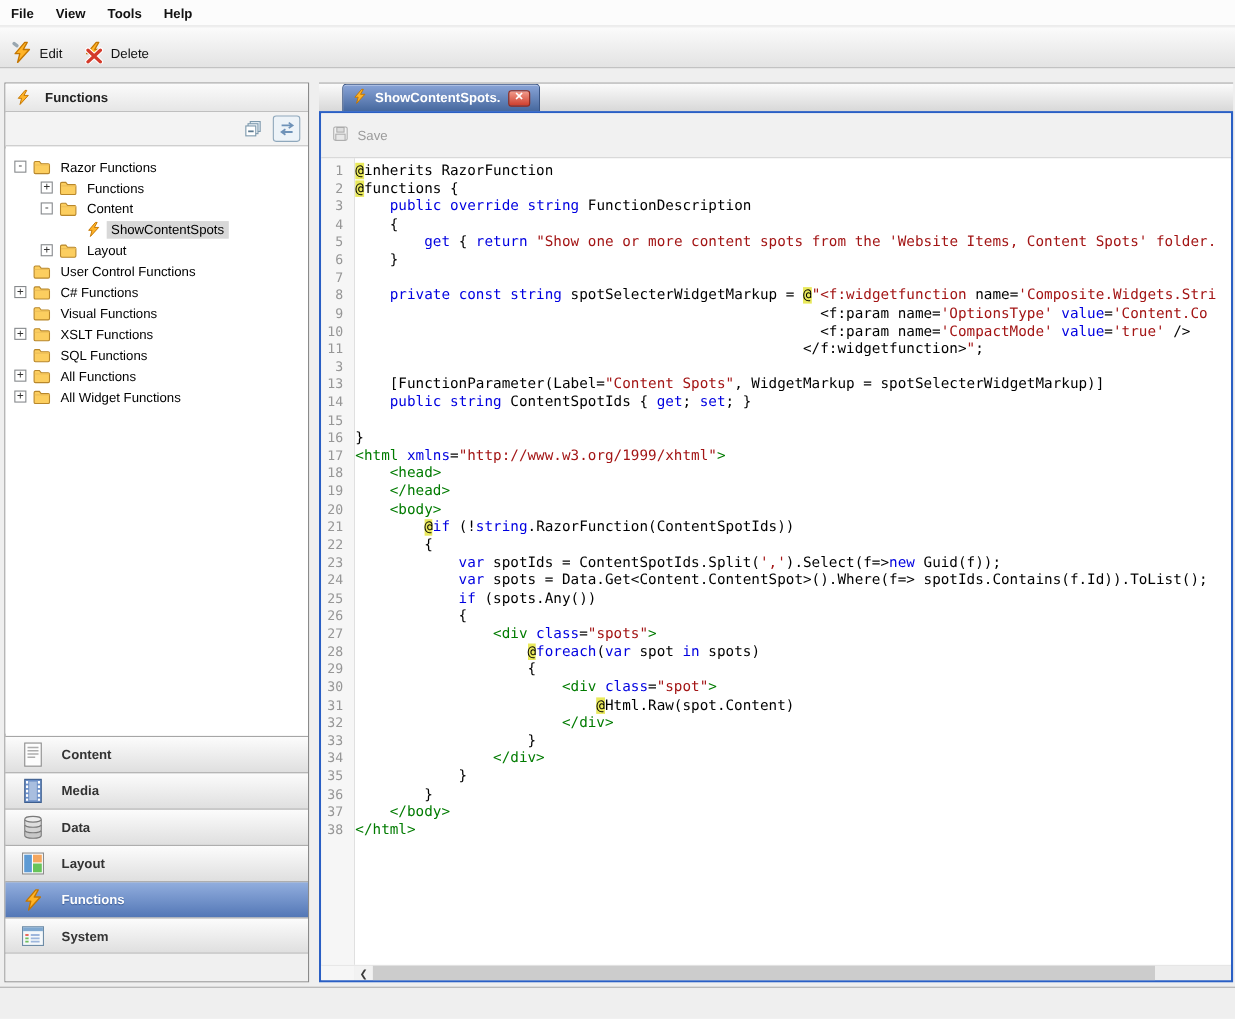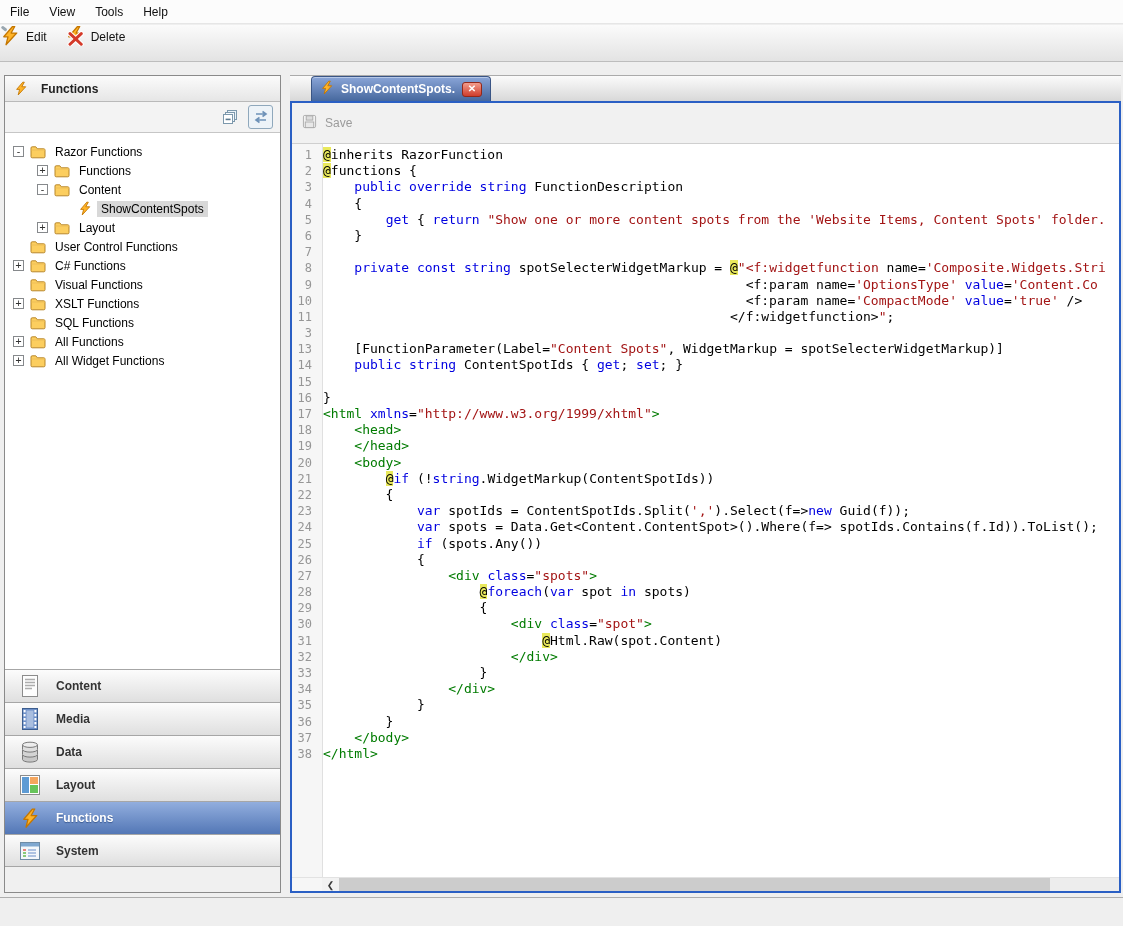--- a/index.html
+++ b/index.html
@@ -1,27 +1,27 @@
 <!DOCTYPE html>
 <html><head>
 <meta charset="utf-8">
 <style>
   * { margin:0; padding:0; box-sizing:border-box; }
   html,body { width:1123px; height:926px; }
   body { position:relative; background:#EFEFEF; font-family:"Liberation Sans",sans-serif; overflow:hidden; }
 
   
   .menubar { position:absolute; left:0; top:0; width:100%; height:24px; background:#FCFCFC;
-             border-bottom:1px solid #E6E6E6; display:flex; align-items:center; }
+             border-bottom:1px solid #E6E6E6; display:flex; align-items:center;font-weight:bold; }
   .menu-item { padding:3px 10px; font-size:12px; color:#111; cursor:default; }
 
   
   .toolbar { position:absolute; left:0; top:25px; width:100%; height:37px;
              background:linear-gradient(#FBFBFB,#E3E3E3); border-bottom:1px solid #BDBDBD;
-             display:flex; align-items:flex-start; gap:18px; padding-left:0; }
+             display:flex; align-items:flex-end; gap:18px; padding-left:10px; }
   .tool-btn { display:flex; align-items:center; gap:6px; font-size:12px; color:#111; }
 
   
   .sidebar { position:absolute; left:4px; top:75px; width:277px; height:818px;
              border:1px solid #8A8A8A; background:#fff; }
   .side-header { height:26px; border-bottom:1px solid #B9B9B9;
                  background:linear-gradient(#FBFBFB,#E6E6E6);
                  display:flex; align-items:center; gap:8px; padding-left:9px;
                  font-size:12px; font-weight:bold; color:#222; }
   .side-tools { height:31px; border-bottom:1px solid #C6C6C6; background:#F3F3F3;
@@ -375,21 +375,21 @@
         <div class="code-line"><span class="ln">11</span><span class="lt"><span class="tok-d">                                                    &lt;/f:widgetfunction&gt;</span><span class="tok-s">"</span><span class="tok-d">;</span></span></div>
         <div class="code-line"><span class="ln">3</span><span class="lt"></span></div>
         <div class="code-line"><span class="ln">13</span><span class="lt"><span class="tok-d">    [FunctionParameter(Label=</span><span class="tok-s">"Content Spots"</span><span class="tok-d">, WidgetMarkup = spotSelecterWidgetMarkup)]</span></span></div>
         <div class="code-line"><span class="ln">14</span><span class="lt"><span class="tok-d">    </span><span class="tok-k">public</span><span class="tok-d"> </span><span class="tok-k">string</span><span class="tok-d"> ContentSpotIds { </span><span class="tok-k">get</span><span class="tok-d">; </span><span class="tok-k">set</span><span class="tok-d">; }</span></span></div>
         <div class="code-line"><span class="ln">15</span><span class="lt"></span></div>
         <div class="code-line"><span class="ln">16</span><span class="lt"><span class="tok-d">}</span></span></div>
         <div class="code-line"><span class="ln">17</span><span class="lt"><span class="tok-g">&lt;html</span><span class="tok-d"> </span><span class="tok-k">xmlns</span><span class="tok-d">=</span><span class="tok-s">"http://www.w3.org/1999/xhtml"</span><span class="tok-g">&gt;</span></span></div>
         <div class="code-line"><span class="ln">18</span><span class="lt"><span class="tok-d">    </span><span class="tok-g">&lt;head&gt;</span></span></div>
         <div class="code-line"><span class="ln">19</span><span class="lt"><span class="tok-d">    </span><span class="tok-g">&lt;/head&gt;</span></span></div>
         <div class="code-line"><span class="ln">20</span><span class="lt"><span class="tok-d">    </span><span class="tok-g">&lt;body&gt;</span></span></div>
-        <div class="code-line"><span class="ln">21</span><span class="lt"><span class="tok-d">        </span><span class="tok-a">@</span><span class="tok-k">if</span><span class="tok-d"> (!</span><span class="tok-k">string</span><span class="tok-d">.WidgetMarkup(ContentSpotIds))</span></span></div>
+        <div class="code-line"><span class="ln">21</span><span class="lt"><span class="tok-d">        </span><span class="tok-a">@</span><span class="tok-k">if</span><span class="tok-d"> (!</span><span class="tok-k">string</span><span class="tok-d">.RazorFunction(ContentSpotIds))</span></span></div>
         <div class="code-line"><span class="ln">22</span><span class="lt"><span class="tok-d">        {</span></span></div>
         <div class="code-line"><span class="ln">23</span><span class="lt"><span class="tok-d">            </span><span class="tok-k">var</span><span class="tok-d"> spotIds = ContentSpotIds.Split(</span><span class="tok-s">','</span><span class="tok-d">).Select(f=&gt;</span><span class="tok-k">new</span><span class="tok-d"> Guid(f));</span></span></div>
         <div class="code-line"><span class="ln">24</span><span class="lt"><span class="tok-d">            </span><span class="tok-k">var</span><span class="tok-d"> spots = Data.Get&lt;Content.ContentSpot&gt;().Where(f=&gt; spotIds.Contains(f.Id)).ToList();</span></span></div>
         <div class="code-line"><span class="ln">25</span><span class="lt"><span class="tok-d">            </span><span class="tok-k">if</span><span class="tok-d"> (spots.Any())</span></span></div>
         <div class="code-line"><span class="ln">26</span><span class="lt"><span class="tok-d">            {</span></span></div>
         <div class="code-line"><span class="ln">27</span><span class="lt"><span class="tok-d">                </span><span class="tok-g">&lt;div</span><span class="tok-d"> </span><span class="tok-k">class</span><span class="tok-d">=</span><span class="tok-s">"spots"</span><span class="tok-g">&gt;</span></span></div>
         <div class="code-line"><span class="ln">28</span><span class="lt"><span class="tok-d">                    </span><span class="tok-a">@</span><span class="tok-k">foreach</span><span class="tok-d">(</span><span class="tok-k">var</span><span class="tok-d"> spot </span><span class="tok-k">in</span><span class="tok-d"> spots)</span></span></div>
         <div class="code-line"><span class="ln">29</span><span class="lt"><span class="tok-d">                    {</span></span></div>
         <div class="code-line"><span class="ln">30</span><span class="lt"><span class="tok-d">                        </span><span class="tok-g">&lt;div</span><span class="tok-d"> </span><span class="tok-k">class</span><span class="tok-d">=</span><span class="tok-s">"spot"</span><span class="tok-g">&gt;</span></span></div>
         <div class="code-line"><span class="ln">31</span><span class="lt"><span class="tok-d">                            </span><span class="tok-a">@</span><span class="tok-d">Html.Raw(spot.Content)</span></span></div>

